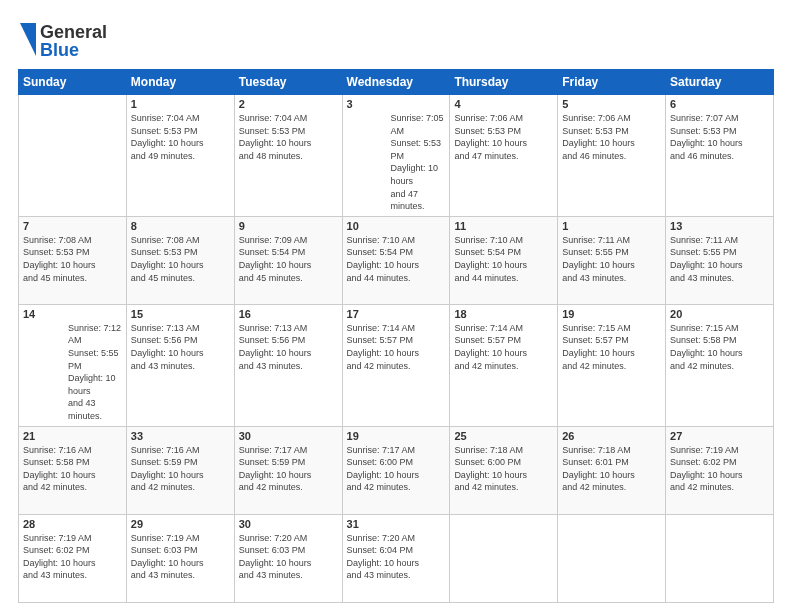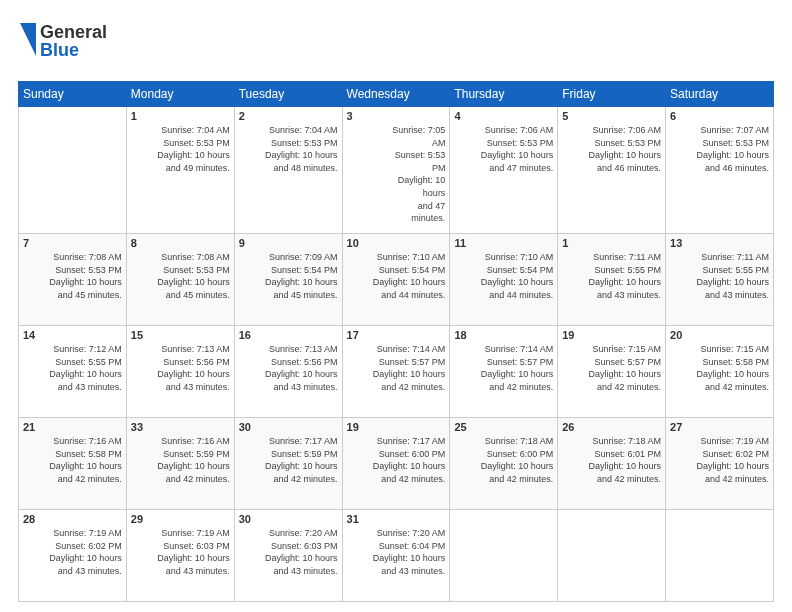--- a/index.html
+++ b/index.html
@@ -14,21 +14,21 @@
       width: 792px;
       height: 612px;
       padding: 18px 18px 10px 18px;
       display: flex;
       flex-direction: column;
     }
     .header {
       display: flex;
       justify-content: space-between;
       align-items: flex-start;
-      margin-bottom: 18px;
+      margin-bottom: 6px;
     }
     .logo {
       display: flex;
       flex-direction: column;
       align-items: flex-start;
     }
     .title-area {
       text-align: right;
     }
     .month-title {
@@ -45,21 +45,21 @@
       flex: 1;
       border: 1px solid #ccc;
       border-collapse: collapse;
       width: 100%;
       table-layout: fixed;
     }
     .calendar th {
       background: #1565c0;
       color: #fff;
       font-size: 12px;
-      font-weight: normal;
+      font-weight: bold;
       padding: 5px 4px;
       border: 1px solid #1565c0;
       text-align: left;
     }
     .calendar td {
       border: 1px solid #ccc;
       vertical-align: top;
       padding: 3px 4px;
       font-size: 9.5px;
       color: #333;
@@ -68,21 +68,20 @@
     .day-num {
       font-size: 11px;
       font-weight: bold;
       margin-bottom: 2px;
       display: block;
     }
     .day-info {
       font-size: 9px;
       color: #444;
       line-height: 1.4;
-      text-align: right;
     }
     tr:nth-child(odd) td { background: #fff; }
     tr:nth-child(even) td { background: #f9f9f9; }
     
     thead tr th { background: #1565c0; }
     .row-shade td { background: #f5f5f5; }
   </style>
 </head>
 <body>
 
@@ -206,21 +205,21 @@
             <span class="day-num">13</span>
             <div class="day-info" style="white-space: pre-line;">Sunrise: 7:11 AM
 Sunset: 5:55 PM
 Daylight: 10 hours
 and 43 minutes.</div>
           </td>
         </tr>
         <tr>
           <td>
             <span class="day-num">14</span>
-            <div class="day-info" style="white-space: pre-line;">Sunrise: 7:12 AM
+            <div class="day-info" style="white-space: pre-line; margin-left: 45px;">Sunrise: 7:12 AM
 Sunset: 5:55 PM
 Daylight: 10 hours
 and 43 minutes.</div>
           </td>
           <td>
             <span class="day-num">15</span>
             <div class="day-info" style="white-space: pre-line;">Sunrise: 7:13 AM
 Sunset: 5:56 PM
 Daylight: 10 hours
 and 43 minutes.</div>

